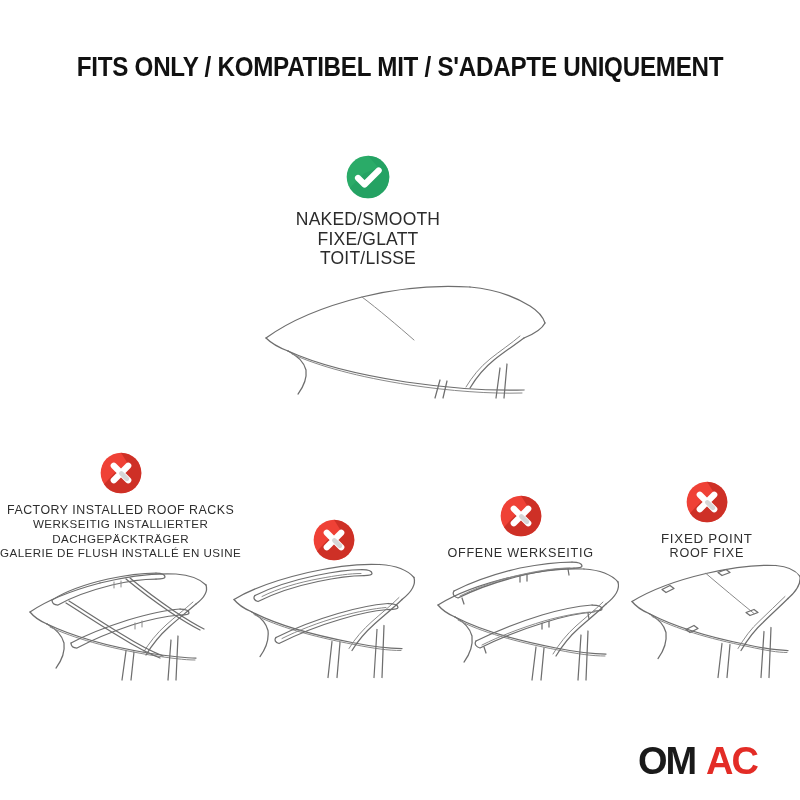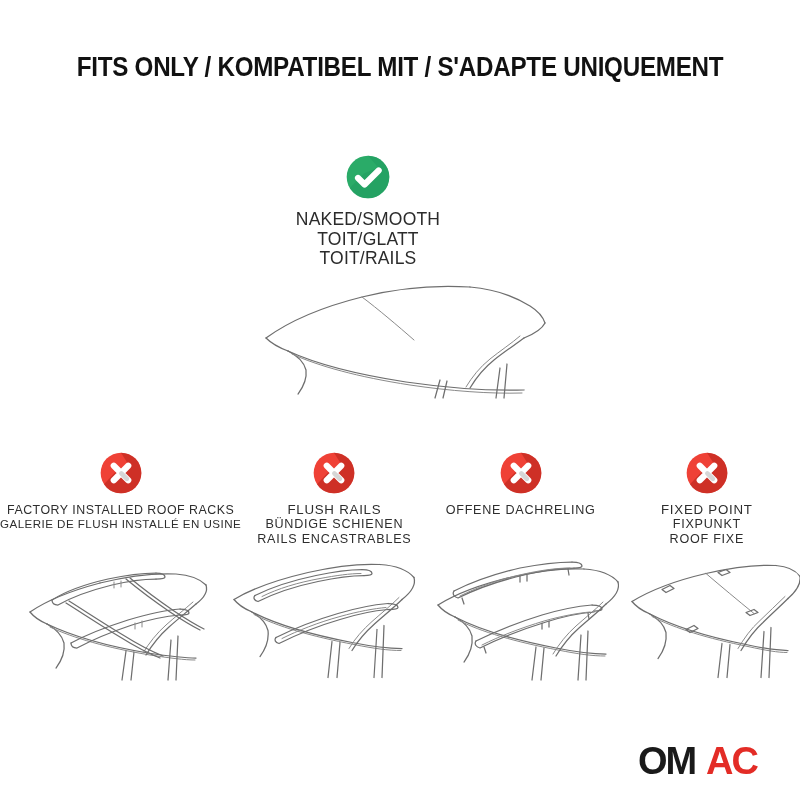--- a/index.html
+++ b/index.html
@@ -64,21 +64,21 @@
     height: 120px;
   }
 
   
   #rejected-row {
     position: absolute;
     top: 452px;
     left: 0;
     width: 800px;
     display: flex;
-    align-items: flex-start;
+    align-items: flex-end;
   }
   .rejected-item {
     flex: 1 1 0;
     text-align: center;
     position: relative;
   }
   .rejected-item .status-icon {
     width: 42px;
     height: 42px;
   }
@@ -138,22 +138,22 @@
 <div id="approved-block">
 
   <svg class="status-icon" viewBox="0 0 64 64">
     <circle cx="32" cy="32" r="31" fill="#2aab68"></circle>
     <path d="M32 1 A31 31 0 0 1 32 63 A31 31 0 0 1 5.5 48 L26 27 L47 18 Z" fill="#1f9a5e" opacity="0.55"></path>
     <path d="M17.5 33.5 L27 43 L47.5 22.5" fill="none" stroke="#ffffff" stroke-width="9" stroke-linecap="round" stroke-linejoin="round"></path>
   </svg>
 
   <div id="approved-labels">
     <div>NAKED/SMOOTH</div>
-    <div>TOIT/GLATT</div>
-    <div>TOIT/RAILS</div>
+    <div>FIXE/GLATT</div>
+    <div>TOIT/LISSE</div>
   </div>
 </div>
 
 <svg id="approved-art" class="roof-illustration" viewBox="0 0 290 120">
   <path class="rline" d="M8 60 C30 44 60 30 104 19 C140 10 180 7 212 9"></path>
   <path class="rline" d="M212 9 C236 11 256 18 272 28 C280 33 285 39 287 45"></path>
   <path class="rline" d="M287 45 C284 51 276 56 266 60"></path>
   <path class="rline" d="M8 60 C14 66 22 70 30 73"></path>
   <path class="rline" d="M30 73 C40 78 46 84 48 92 C49 100 46 108 40 116"></path>
   <path class="rline" d="M30 73 C56 85 96 96 148 104 C190 110 232 113 266 112"></path>
@@ -171,60 +171,56 @@
 
   <div class="rejected-item">
     <svg class="status-icon" viewBox="0 0 64 64">
       <circle cx="32" cy="32" r="31" fill="#ef4136"></circle>
       <path d="M32 1 A31 31 0 0 1 32 63 A31 31 0 0 1 6 49 L24 30 L44 20 Z" fill="#b8241c" opacity="0.6"></path>
       <path d="M21 21 L43 43 M43 21 L21 43" fill="none" stroke="#ffffff" stroke-width="9.5" stroke-linecap="round"></path>
       <path d="M32.5 32.5 L41 41" stroke="#d6d6d6" stroke-width="7" stroke-linecap="round"></path>
     </svg>
     <div class="rejected-labels narrow">
       <div class="lbl-en">FACTORY INSTALLED ROOF RACKS</div>
+      <div>WERKSEITIG INSTALLIERTER</div>
+      <div>DACHGEPÄCKTRÄGER</div>
       <div>GALERIE DE FLUSH INSTALLÉ EN USINE</div>
     </div>
+  </div>
+
+  <div class="rejected-item">
+    <svg class="status-icon" viewBox="0 0 64 64">
+      <circle cx="32" cy="32" r="31" fill="#ef4136"></circle>
+      <path d="M32 1 A31 31 0 0 1 32 63 A31 31 0 0 1 6 49 L24 30 L44 20 Z" fill="#b8241c" opacity="0.6"></path>
+      <path d="M21 21 L43 43 M43 21 L21 43" fill="none" stroke="#ffffff" stroke-width="9.5" stroke-linecap="round"></path>
+      <path d="M32.5 32.5 L41 41" stroke="#d6d6d6" stroke-width="7" stroke-linecap="round"></path>
+    </svg>
   </div>
 
   <div class="rejected-item">
     <svg class="status-icon" viewBox="0 0 64 64">
       <circle cx="32" cy="32" r="31" fill="#ef4136"></circle>
       <path d="M32 1 A31 31 0 0 1 32 63 A31 31 0 0 1 6 49 L24 30 L44 20 Z" fill="#b8241c" opacity="0.6"></path>
       <path d="M21 21 L43 43 M43 21 L21 43" fill="none" stroke="#ffffff" stroke-width="9.5" stroke-linecap="round"></path>
       <path d="M32.5 32.5 L41 41" stroke="#d6d6d6" stroke-width="7" stroke-linecap="round"></path>
     </svg>
     <div class="rejected-labels">
-      <div class="lbl-en">FLUSH RAILS</div>
-      <div>BÜNDIGE SCHIENEN</div>
-      <div>RAILS ENCASTRABLES</div>
-    </div>
-  </div>
-
-  <div class="rejected-item">
-    <svg class="status-icon" viewBox="0 0 64 64">
-      <circle cx="32" cy="32" r="31" fill="#ef4136"></circle>
-      <path d="M32 1 A31 31 0 0 1 32 63 A31 31 0 0 1 6 49 L24 30 L44 20 Z" fill="#b8241c" opacity="0.6"></path>
-      <path d="M21 21 L43 43 M43 21 L21 43" fill="none" stroke="#ffffff" stroke-width="9.5" stroke-linecap="round"></path>
-      <path d="M32.5 32.5 L41 41" stroke="#d6d6d6" stroke-width="7" stroke-linecap="round"></path>
-    </svg>
-    <div class="rejected-labels">
-      <div>OFFENE DACHRELING</div>
+      <div>OFFENE WERKSEITIG</div>
     </div>
   </div>
 
   <div class="rejected-item">
     <svg class="status-icon" viewBox="0 0 64 64">
       <circle cx="32" cy="32" r="31" fill="#ef4136"></circle>
       <path d="M32 1 A31 31 0 0 1 32 63 A31 31 0 0 1 6 49 L24 30 L44 20 Z" fill="#b8241c" opacity="0.6"></path>
       <path d="M21 21 L43 43 M43 21 L21 43" fill="none" stroke="#ffffff" stroke-width="9.5" stroke-linecap="round"></path>
       <path d="M32.5 32.5 L41 41" stroke="#d6d6d6" stroke-width="7" stroke-linecap="round"></path>
     </svg>
     <div class="rejected-labels">
       <div class="lbl-en">FIXED POINT</div>
-      <div>FIXPUNKT</div>
       <div>ROOF FIXE</div>
     </div>
   </div>
 </div>
 
 <svg id="art-factory" class="roof-art" viewBox="0 0 210 125">
   <path class="rline" d="M22 57 C38 46 62 36 92 28"></path>
   <path class="rline" d="M92 28 C120 21 146 18 168 19 C182 20 192 24 198 30"></path>
   <path class="rline" d="M198 30 C200 36 196 43 188 49"></path>
   <path class="rline" d="M22 57 C26 62 32 66 39 69"></path>

